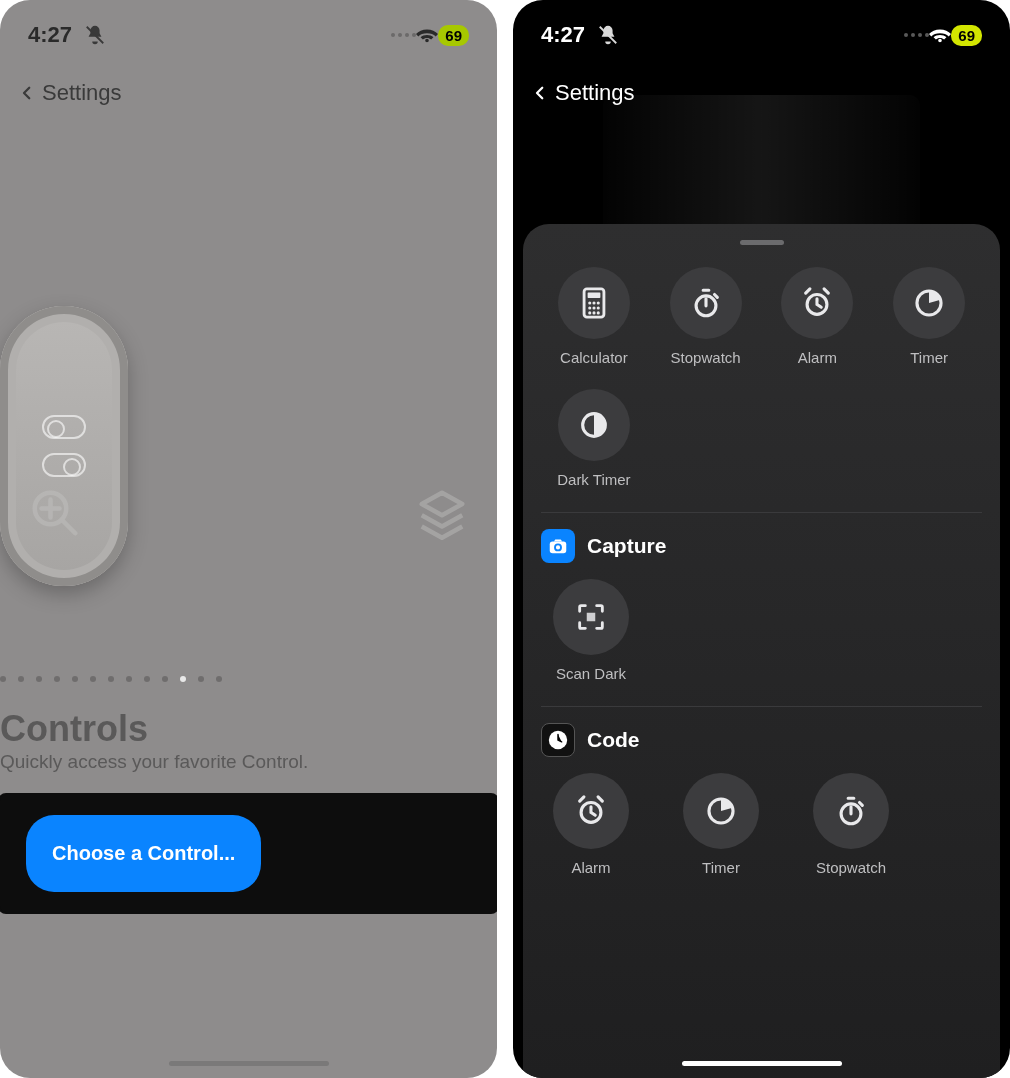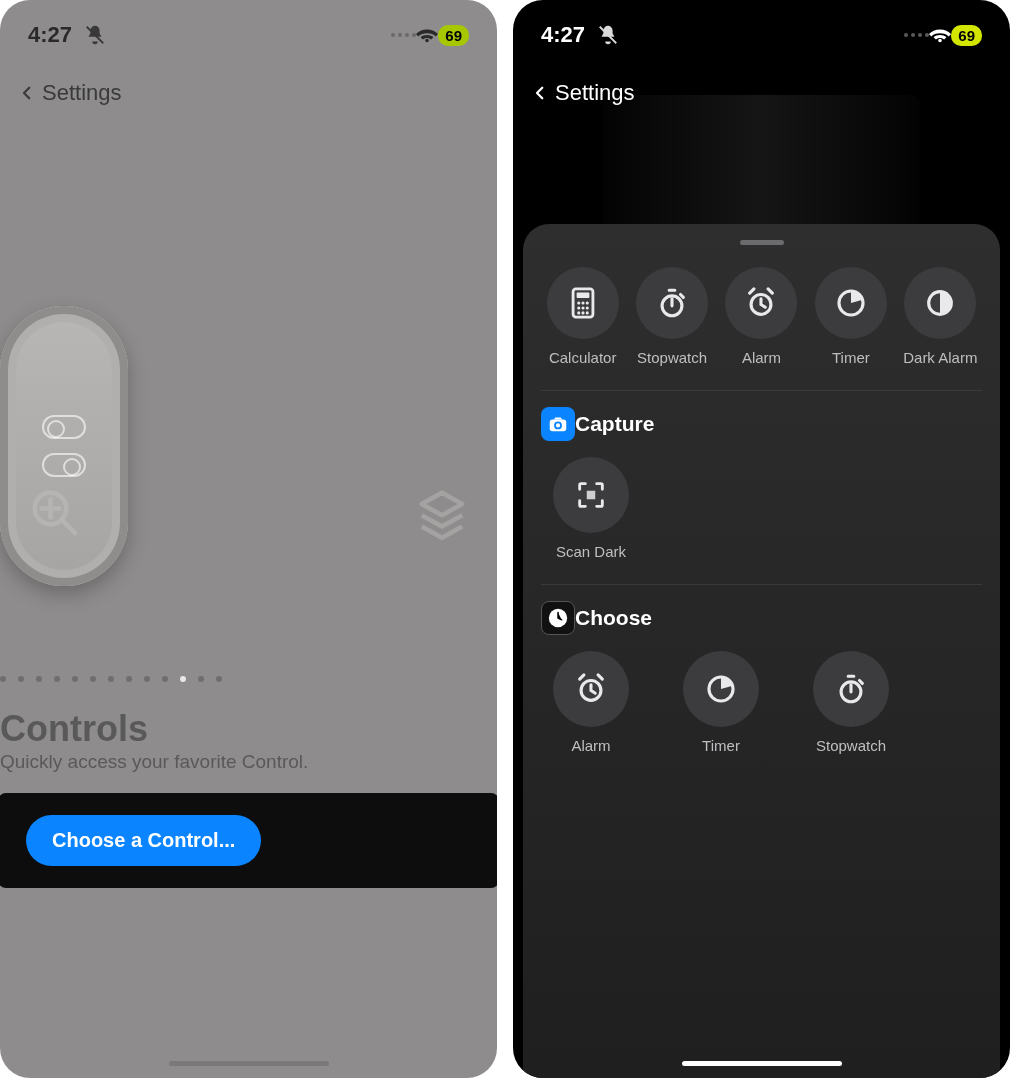--- a/index.html
+++ b/index.html
@@ -93,21 +93,21 @@
   .choose-wrap {
     margin-top:22px;
     background:#0d0d0d;
     padding:20px 26px;
     border-radius:6px;
     box-shadow: 0 0 0 2px #0d0d0d;
   }
   .choose-btn {
     background:#0a84ff; color:#fff;
     border:none; border-radius:28px;
-    padding:14px 26px; font-size:20px; font-weight:600;
+    padding:27px 26px; font-size:20px; font-weight:600;
     cursor:pointer;
   }
   .home-indicator {
     position:absolute; bottom:12px; left:50%; transform:translateX(-50%);
     width:160px; height:5px; border-radius:3px;
   }
   .phone-left .home-indicator{ background:#7a7979; }
   .phone-right .home-indicator{ background:#fff; }
 
   
@@ -119,37 +119,37 @@
     color:#ddd;
     overflow:hidden;
   }
   .grabber { width:44px; height:5px; background:#6b6b6d; border-radius:3px; margin:2px auto 14px; }
   .search {
     display:flex; align-items:center; gap:10px;
     background:#3a3a3c; border-radius:14px;
     padding:12px 16px; color:#9a9a9c; font-size:21px;
   }
   .grid {
-    display:grid; grid-template-columns: repeat(5, 1fr);
+    display:grid; grid-template-columns: repeat(4, 1fr);
     gap:23px 6px; margin-top:22px;
   }
   .control {
     display:flex; flex-direction:column; align-items:center; gap:10px;
     font-size:15px; color:#bfbfc1;
   }
   .icon-circle {
     width:72px; height:72px; border-radius:50%;
     background:#3c3c3e;
     display:flex; align-items:center; justify-content:center;
     color:#e9e9eb;
   }
   .grid2 .icon-circle { width:76px; height:76px; }
   .divider { height:1px; background:#3a3a3c; margin:24px 0 16px; }
   .section-head {
-    display:flex; align-items:center; 
+    display:flex; align-items:center; gap:12px;
     font-size:21px; font-weight:600; color:#fff;
     margin-bottom:16px;
   }
   .app-icon {
     width:34px; height:34px; border-radius:8px;
     display:flex; align-items:center; justify-content:center;
   }
   .app-icon.blue { background:#0a84ff; color:#fff; }
   .app-icon.clock { background:#111; border:1px solid #555; }
   .row { display:flex; gap:30px; }
@@ -388,21 +388,21 @@
             </svg>
           </div>
           <div>Timer</div>
         </div>
         <div class="control">
           <div class="icon-circle">
             <svg width="34" height="34">
               <use href="#i-darkmode"></use>
             </svg>
           </div>
-          <div>Dark Alarm</div>
+          <div>Dark Timer</div>
         </div>
       </div>
 
     <div class="divider"></div>
 
     <div id="sections">
         <div class="section-head">
           <div class="app-icon blue">
             <svg width="22" height="22">
               <use href="#i-camera"></use>
@@ -420,21 +420,21 @@
             <div>Scan Dark</div>
           </div>
         </div>
         <div class="divider"></div>
         <div class="section-head">
           <div class="app-icon clock">
             <svg width="22" height="22">
               <use href="#i-clockface"></use>
             </svg>
           </div>
-          <span>Choose</span>
+          <span>Code</span>
         </div>
         <div class="row grid2">
           <div class="control">
             <div class="icon-circle">
               <svg width="34" height="34">
                 <use href="#i-alarm"></use>
               </svg>
             </div>
             <div>Alarm</div>
           </div>

